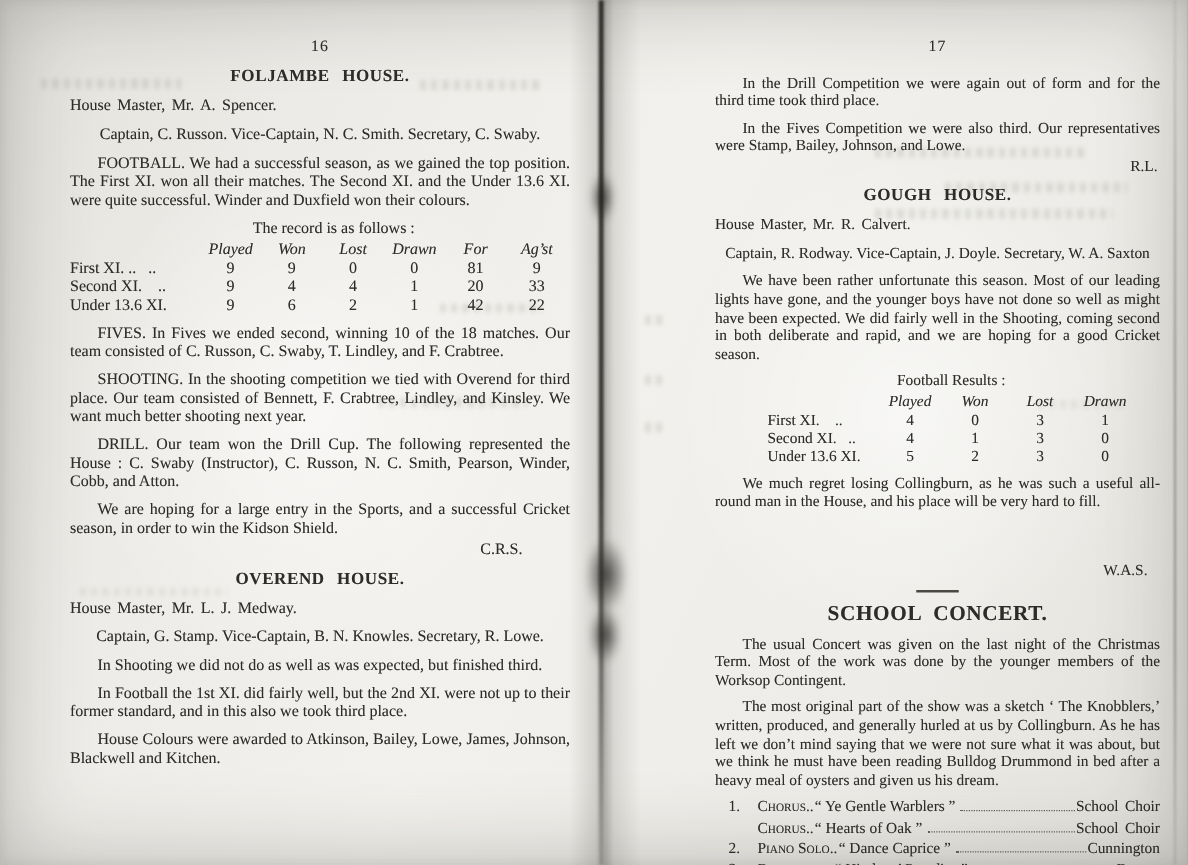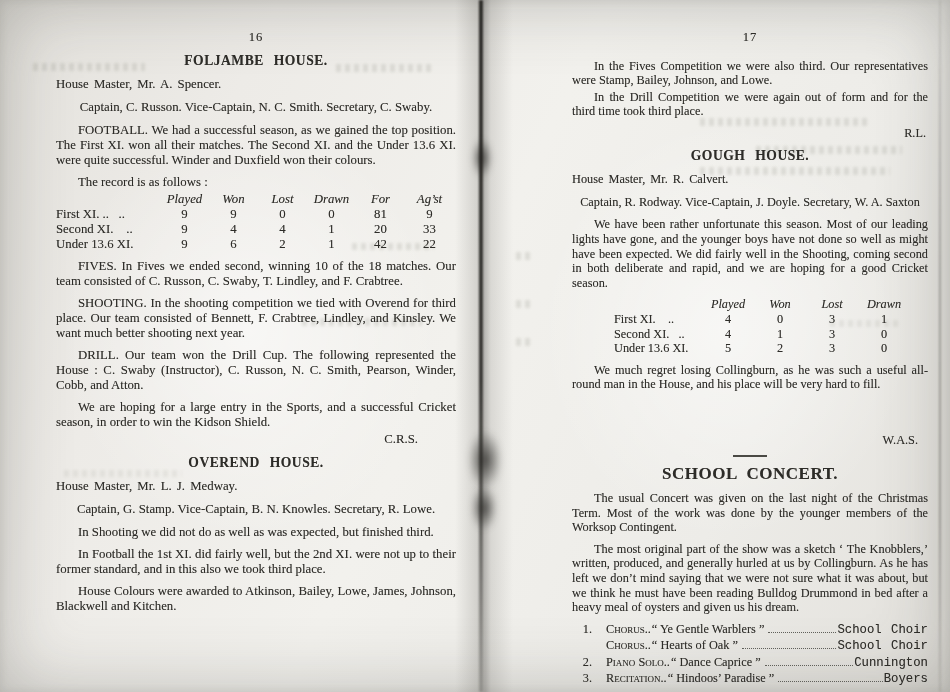--- a/index.html
+++ b/index.html
@@ -38,21 +38,21 @@
   .page-left{left:56px;width:400px;font-size:12.8px;line-height:15px;}
   .page-right{left:572px;width:356px;font-size:12.3px;line-height:14.6px;}
   .page-num{text-align:center;font-size:12.6px;letter-spacing:1px;margin-bottom:14px;}
   .page-left .page-num{margin-bottom:4px;}
 
   .house-title{text-align:center;font-weight:700;font-size:13.6px;letter-spacing:.5px;word-spacing:6px;margin:8px 0 9px;}
   .house-master{margin:0 0 8px;word-spacing:2px;}
   .officers{text-align:center;white-space:nowrap;margin:0 0 8px;}
   .para{text-align:justify;text-indent:22px;margin:0 0 7px;}
   .para.tight{margin-bottom:2px;}
-  .intro{text-indent:22px;margin:0 0 2px;}
+  .intro{text-indent:22px;margin:0 0 2px;text-align:center;}
   .sig{text-align:right;margin:0 0 6px;}
   .sig-crs{padding-right:38px;}
   .sig-rl{padding-right:2px;margin-bottom:4px;}
   .sig-was{padding-right:10px;margin-bottom:4px;margin-top:41px;}
 
   
   .rec-table{margin:0 0 7px;}
   .rt-row{display:grid;}
   .page-left .rt-row{grid-template-columns:104px repeat(6,49px);}
   .page-right .rec-table{margin-left:42px;}
@@ -63,21 +63,21 @@
 
   .rule{width:34px;border-top:2px solid #4a4944;margin:8px auto 10px;}
   .concert-title{text-align:center;font-weight:700;font-size:17px;letter-spacing:.5px;word-spacing:5px;margin:2px 0 9px;}
 
   .prog-title{text-align:center;font-variant:small-caps;font-size:13px;letter-spacing:.4px;margin:2px 0 5px;}
   .prog-row{display:flex;align-items:baseline;height:16.5px;margin-left:2px;}
   .prog-num{width:18px;text-align:right;margin-right:14px;flex:none;}
   .prog-type{font-variant:small-caps;white-space:nowrap;}
   .prog-piece{white-space:nowrap;margin-left:1px;}
   .leader{flex:1 1 10px;border-bottom:1.4px dotted #60605a;margin:0 1px 3px 4px;min-width:8px;}
-  .prog-perf{white-space:nowrap;word-spacing:2px;font-family:Liberation Mono, monospace;}
+  .prog-perf{white-space:nowrap;word-spacing:2px;}
 
   .scan *{text-shadow:0 0 .5px rgba(45,44,40,.35);}
   .ghost, .gutter-line, .gutter-shade, .gutter-blob, .edge-line, .page-glow, .rule, .leader{text-shadow:none;}
 </style>
 </head>
 <body>
 
 <div class="scan">
 
   <div class="page-glow glow-left"></div>
@@ -159,30 +159,31 @@
       <div class="para">In Shooting we did not do as well as was expected, but finished third.</div>
       <div class="para">In Football the 1st XI. did fairly well, but the 2nd XI. were not up to their former standard, and in this also we took third place.</div>
       <div class="para">House Colours were awarded to Atkinson, Bailey, Lowe, James, Johnson, Blackwell and Kitchen.</div>
     </div>
   </div>
 
   <div class="page page-right">
     <div class="page-num">17</div>
 
     <div>
+      <div class="para">In the Drill Competition we were again out of form and for the third time took third place.</div>
       <div class="para tight">In the Fives Competition we were also third.  Our representatives were Stamp, Bailey, Johnson, and Lowe.</div>
-      <div class="para">In the Drill Competition we were again out of form and for the third time took third place.</div>
       <div class="sig sig-rl">R.L.</div>
     </div>
 
     <div>
       <div class="house-title">GOUGH HOUSE.</div>
       <div class="house-master">House Master, Mr. R. Calvert.</div>
       <div class="officers">Captain, R. Rodway.  Vice-Captain, J. Doyle.  Secretary, W. A. Saxton</div>
       <div class="para">We have been rather unfortunate this season.  Most of our leading lights have gone, and the younger boys have not done so well as might have been expected.  We did fairly well in the Shooting, coming second in both deliberate and rapid, and we are hoping for a good Cricket season.</div>
+      <div class="intro">Football Results :</div>
 
       <div class="rec-table">
         <div class="rt-row rt-head">
           <span class="rt-label"></span>
           <span class="rt-cell">Played</span>
           <span class="rt-cell">Won</span>
           <span class="rt-cell">Lost</span>
           <span class="rt-cell">Drawn</span>
         </div>
         <div class="rt-row">

